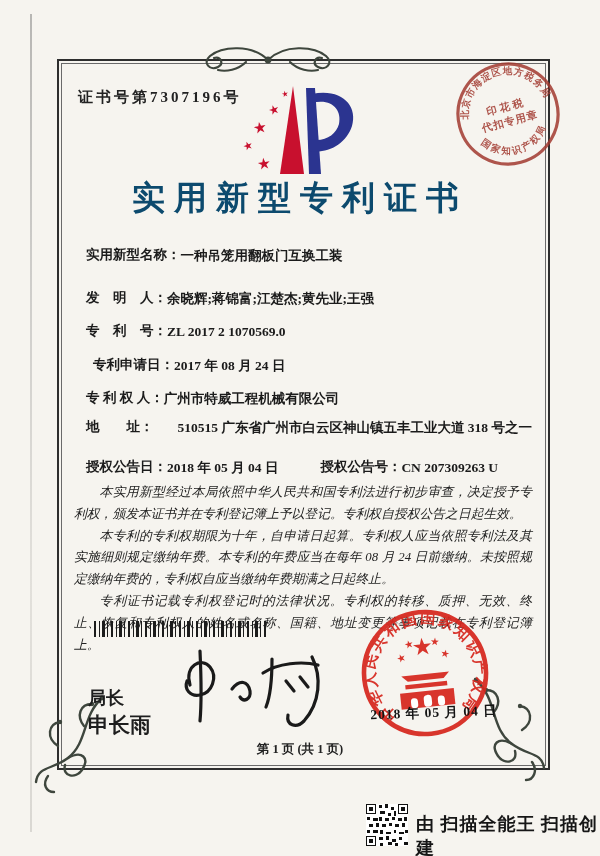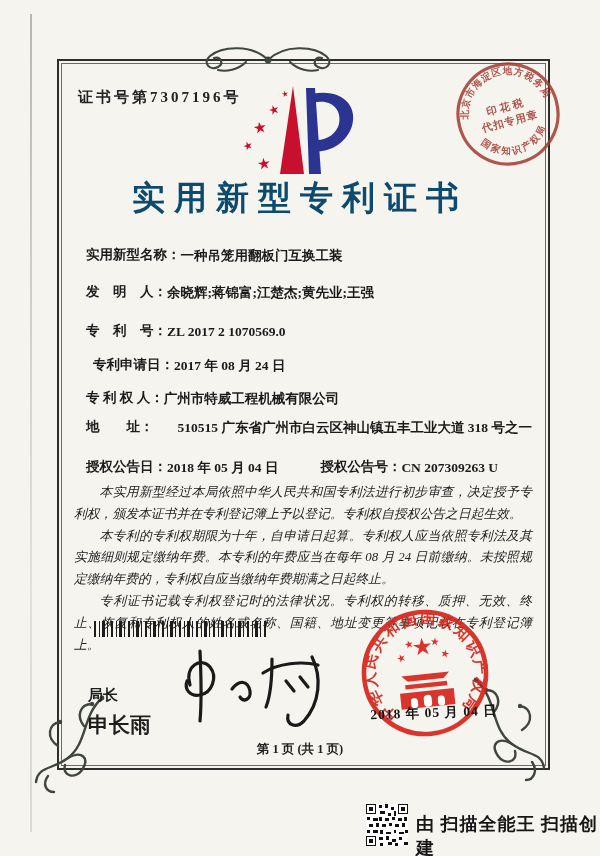--- a/index.html
+++ b/index.html
@@ -16,33 +16,33 @@
   .frame-inner{position:absolute;inset:2px;border:1px solid #6a6a6a;}
   .cert-no{position:absolute;left:78px;top:88px;font-size:15px;font-weight:600;
     letter-spacing:3px;color:#222;}
   .title{position:absolute;left:0;top:176px;width:600px;text-align:center;
     font-size:33px;font-weight:700;letter-spacing:9px;color:#0c4a6e;}
   .fields{position:absolute;left:86px;top:246px;width:446px;}
   .frow{display:flex;align-items:flex-start;font-size:13.5px;font-weight:700;
     color:#1b1b1b;position:absolute;left:0;}
   .frow .lab{white-space:pre;flex:none;font-weight:600;}
   .frow .val{flex:none;max-width:372px;line-height:19px;}
-  .r0{top:0px;} .r1{top:37px;} .r2{top:76px;} .r3{top:110px;margin-left:7px;}
+  .r0{top:0px;} .r1{top:43px;} .r2{top:76px;} .r3{top:110px;margin-left:7px;}
   .r4{top:143px;} .r5{top:172px;gap:24px;} 
   .grant{top:212px;width:446px;}
   .grant .right{margin-left:42px;display:flex;}
   .paras{position:absolute;left:74px;top:482px;width:458px;
     font-size:12.8px;line-height:21.8px;color:#222;font-style:italic;
     text-align:justify;font-family:Liberation Serif, serif;}
   .paras p{margin:0;text-indent:2em;}
   .barcode{position:absolute;left:94px;top:621px;width:172px;height:16px;
     background:repeating-linear-gradient(90deg,
       #1c1c1c 0 2px,transparent 2px 5px,#1c1c1c 5px 6px,transparent 6px 8px,
       #1c1c1c 8px 11px,transparent 11px 13px,#1c1c1c 13px 14px,transparent 14px 17px);}
-  .signer-title{position:absolute;left:88px;top:686px;font-size:15px;font-weight:700;}
+  .signer-title{position:absolute;left:88px;top:686px;font-size:18px;font-weight:700;}
   .signer-name{position:absolute;left:88px;top:711px;font-size:21px;font-weight:700;}
   .signature{position:absolute;left:160px;top:645px;}
   .seal{position:absolute;left:342px;top:590px;transform:rotate(-6deg);opacity:.93;}
   .seal-date{position:absolute;left:352px;top:704px;width:164px;text-align:center;
     font-size:13.5px;font-weight:700;color:#141414;transform:rotate(-2deg);
     letter-spacing:1px;}
   .page-footer{position:absolute;left:0;top:741px;width:600px;text-align:center;
     font-size:12.5px;font-weight:700;color:#222;}
   .tax-stamp{position:absolute;left:452px;top:58px;transform:rotate(-15deg);opacity:.85;}
   .ornament{position:absolute;color:#3e463d;}

